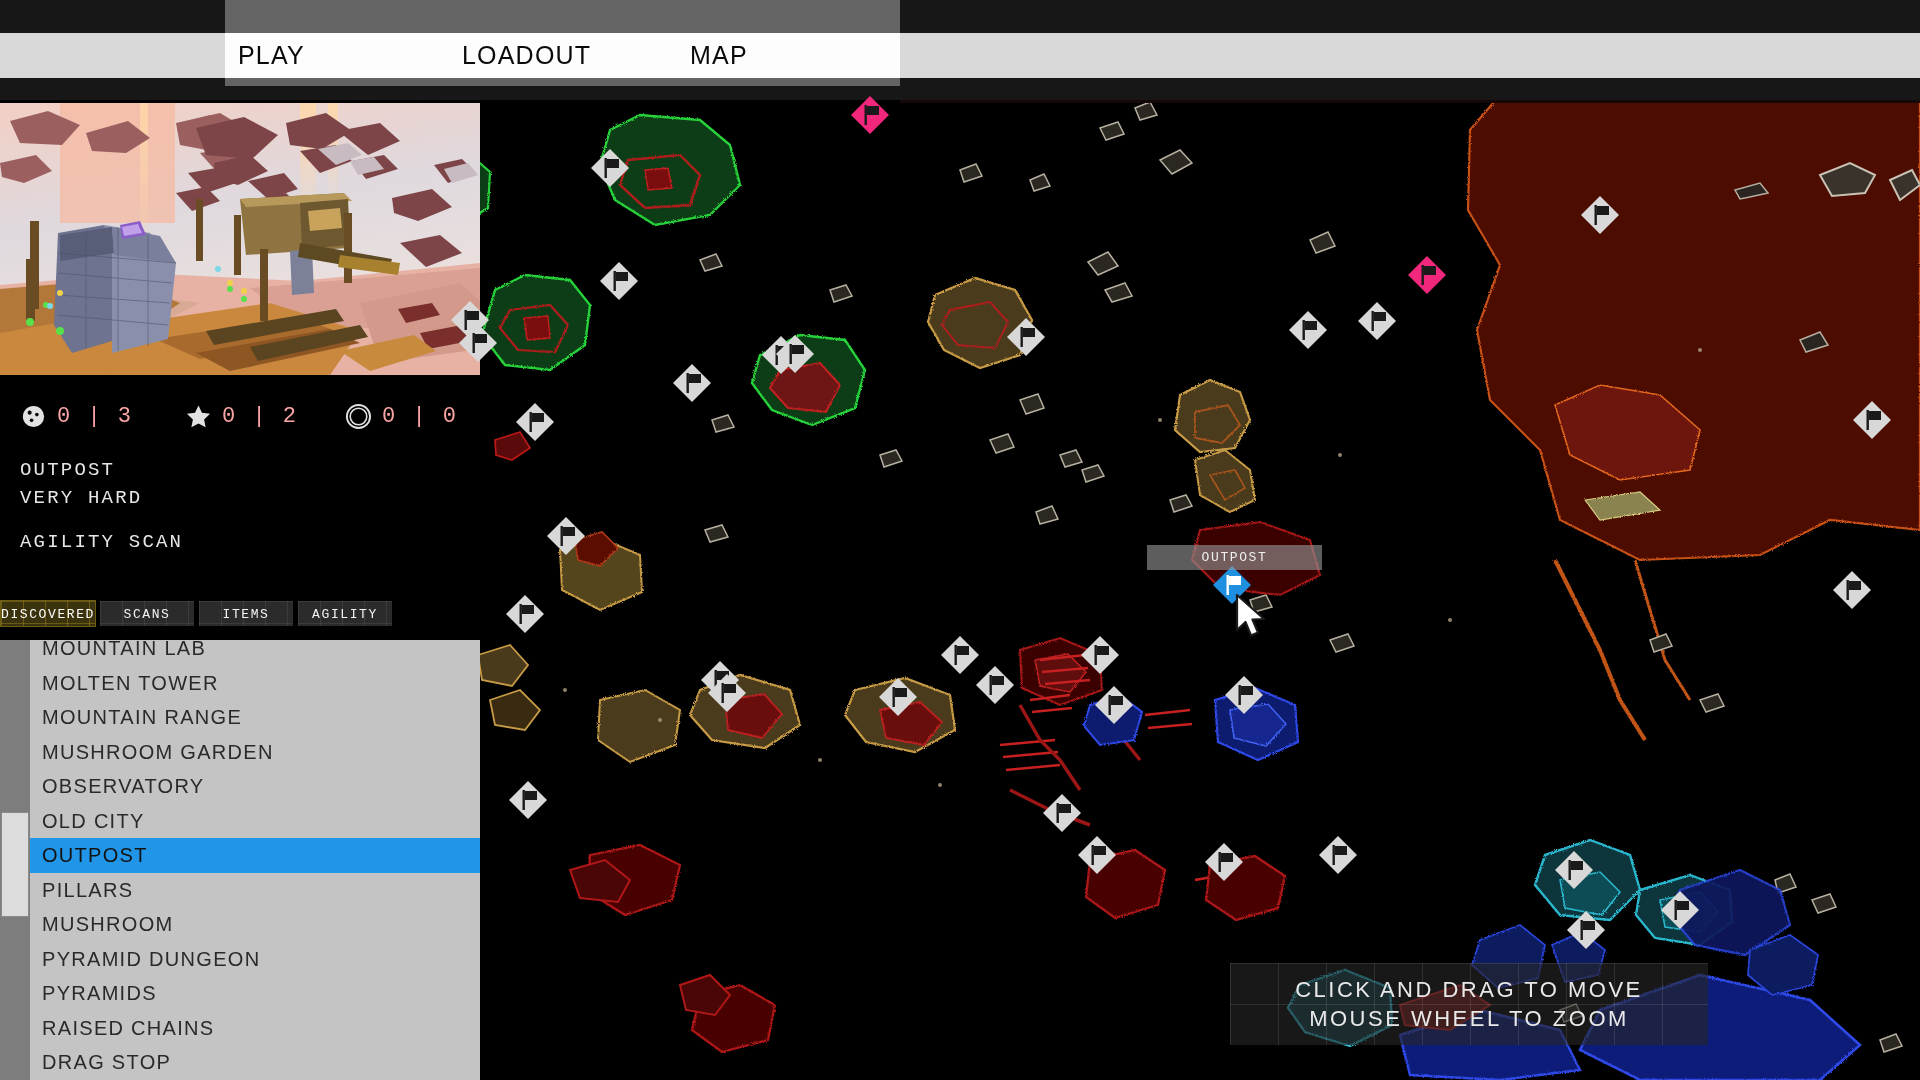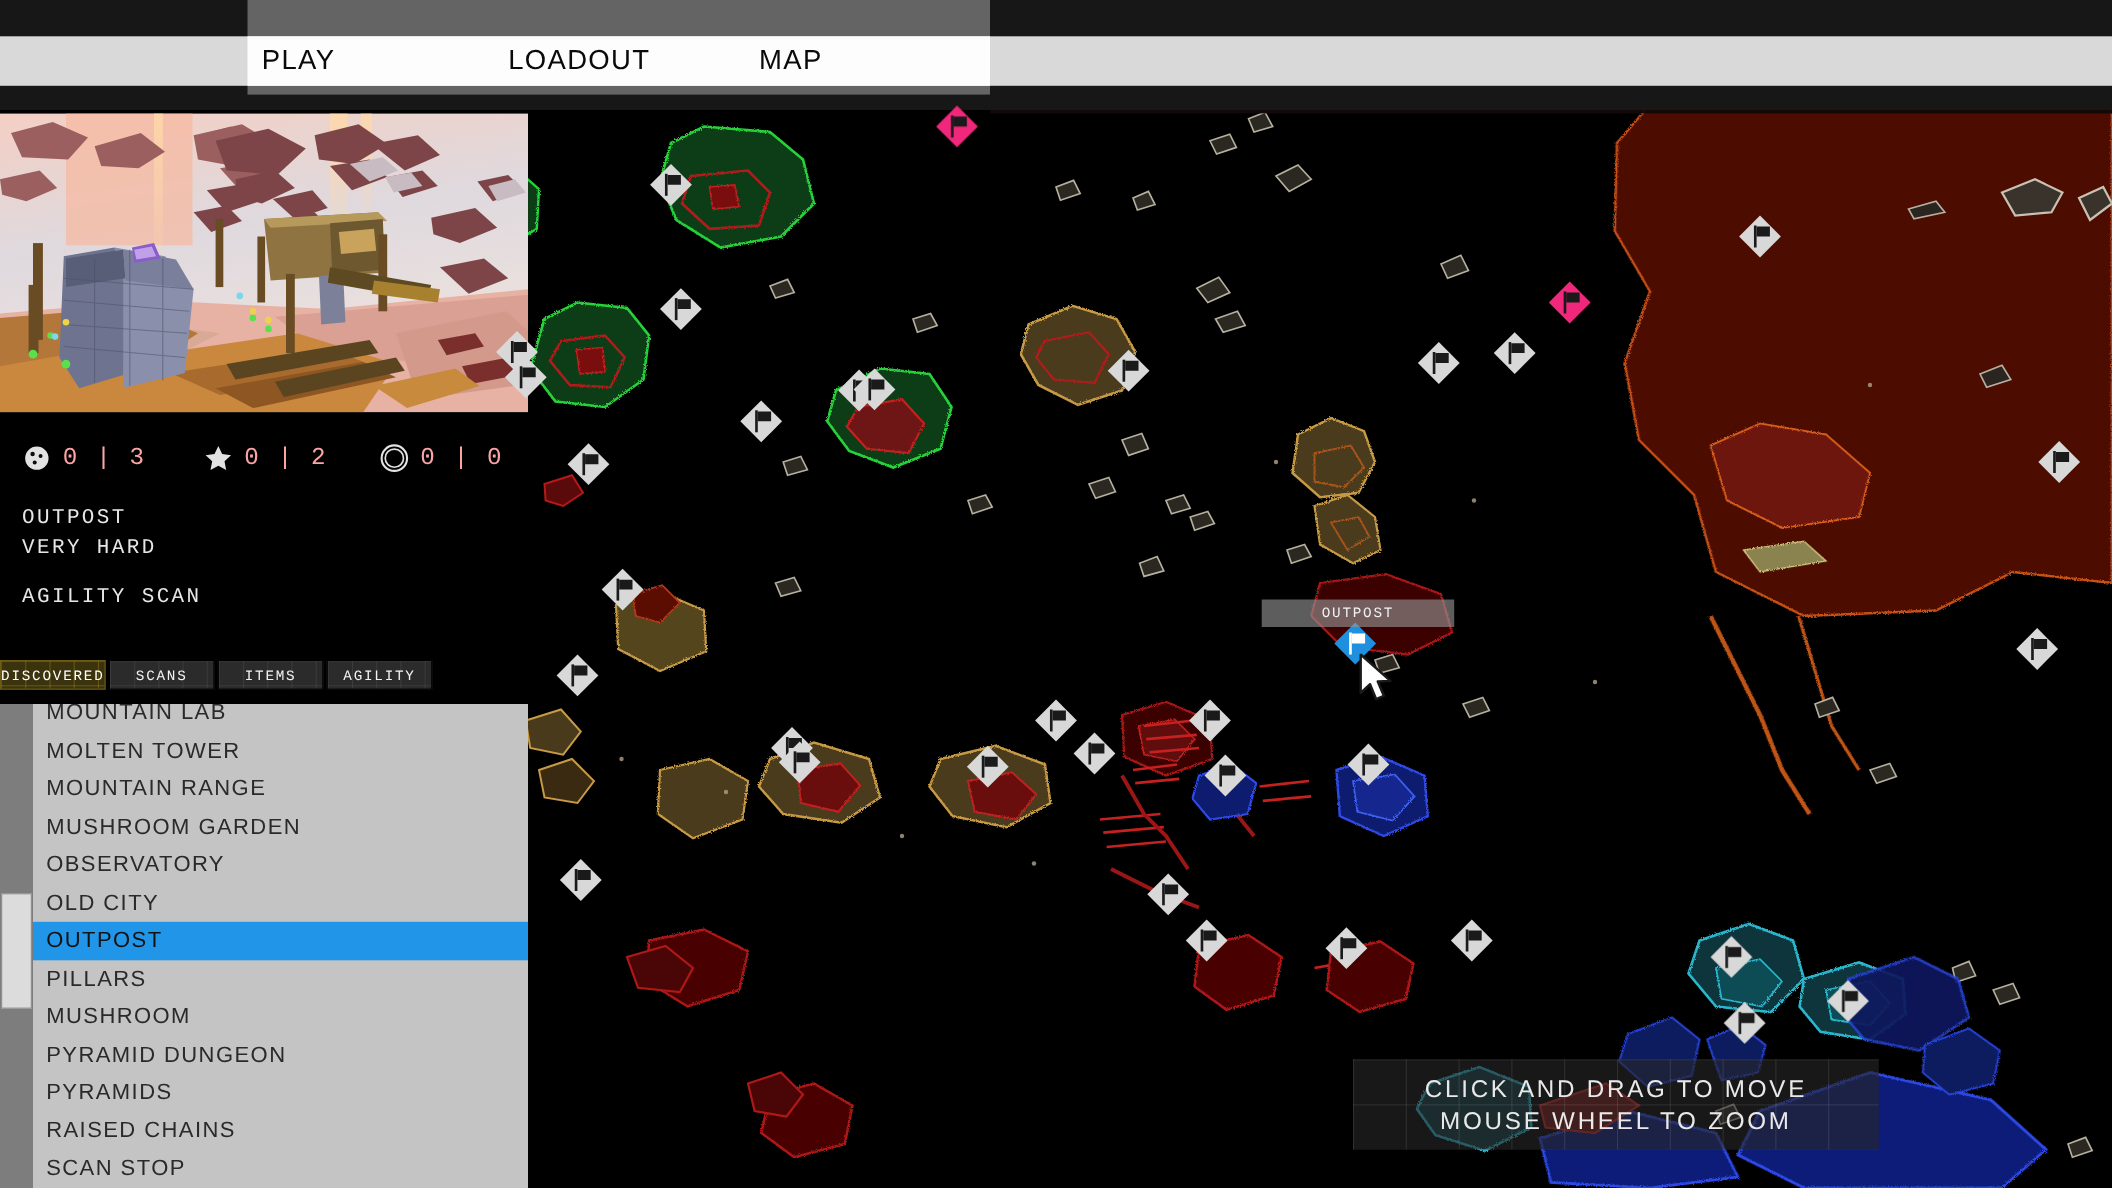--- a/index.html
+++ b/index.html
@@ -438,21 +438,21 @@
           <div class="list-item">MOUNTAIN RANGE</div>
           <div class="list-item">MUSHROOM GARDEN</div>
           <div class="list-item">OBSERVATORY</div>
           <div class="list-item">OLD CITY</div>
           <div class="list-item sel">OUTPOST</div>
           <div class="list-item">PILLARS</div>
           <div class="list-item">MUSHROOM</div>
           <div class="list-item">PYRAMID DUNGEON</div>
           <div class="list-item">PYRAMIDS</div>
           <div class="list-item">RAISED CHAINS</div>
-          <div class="list-item">SCAN STOP</div>
+          <div class="list-item">DRAG STOP</div>
         </div>
     </div>
   </div>
 
   <div id="markers-layer">
       <div class="marker" style="left: 588px; top: 146px;">
         <svg viewBox="0 0 44 44">
           <path d="M22 3 L41 22 L22 41 L3 22 Z" fill="#d8d8d8"></path>
           <rect x="16.5" y="12" width="2.4" height="20" fill="#1a1a1a"></rect>
           <path d="M18.9 13 L31 13 L31 22 L18.9 22 Z" fill="#1a1a1a"></path>

